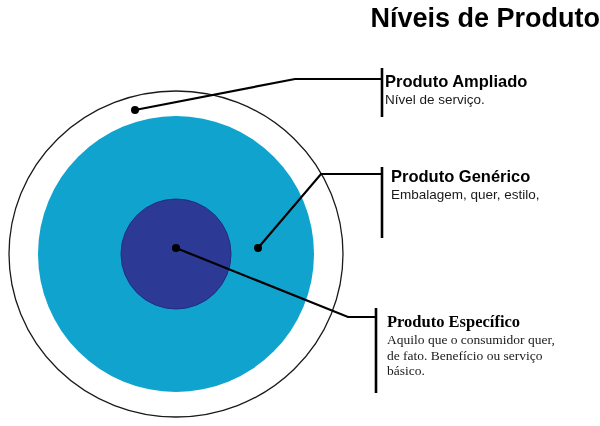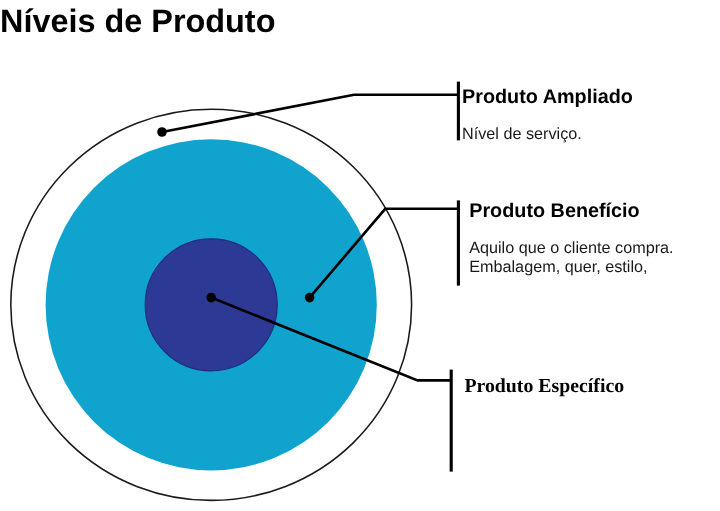--- a/index.html
+++ b/index.html
@@ -12,21 +12,21 @@
     width: 600px;
     height: 426px;
     background: #ffffff;
     overflow: hidden;
   }
   .diagram-title {
     position: absolute;
     top: 1px;
     left: 0;
     width: 600px;
-    text-align: left;
+    text-align: right;
     font-size: 27px;
     font-weight: bold;
     color: #000000;
     letter-spacing: 0px;
     line-height: 34px;
   }
   svg.diagram {
     position: absolute;
     left: 0;
     top: 0;
@@ -38,21 +38,21 @@
     width: 205px;
   }
   .label-title {
     font-size: 16.5px;
     font-weight: bold;
     color: #000000;
     line-height: 19px;
     white-space: nowrap;
   }
   .label-body {
-    margin-top: 13px;
+    margin-top: 1px;
     font-size: 13.5px;
     color: #1a1a1a;
     line-height: 15.5px;
   }
   .label-body .line {
     display: block;
     white-space: nowrap;
   }
   .label-ampliado  { left: 385px; top: 72px;  }
   .label-generico  { left: 391px; top: 167px; }
@@ -91,24 +91,28 @@
   <div class="diagram-title">Níveis de Produto</div>
 
   <div class="label label-ampliado">
     <div class="label-title">Produto Ampliado</div>
     <div class="label-body">
       <span class="line">Nível de serviço.</span>
     </div>
   </div>
 
   <div class="label label-generico">
-    <div class="label-title">Produto Benefício</div>
+    <div class="label-title">Produto Genérico</div>
     <div class="label-body">
-      <span class="line">Aquilo que o cliente compra.</span>
       <span class="line">Embalagem, quer, estilo,</span>
     </div>
   </div>
 
   <div class="label label-especifico">
     <div class="label-title">Produto Específico</div>
+    <div class="label-body">
+      <span class="line">Aquilo que o consumidor quer,</span>
+      <span class="line">de fato. Benefício ou serviço</span>
+      <span class="line">básico.</span>
+    </div>
   </div>
 
 </div>
 
 </body></html>

